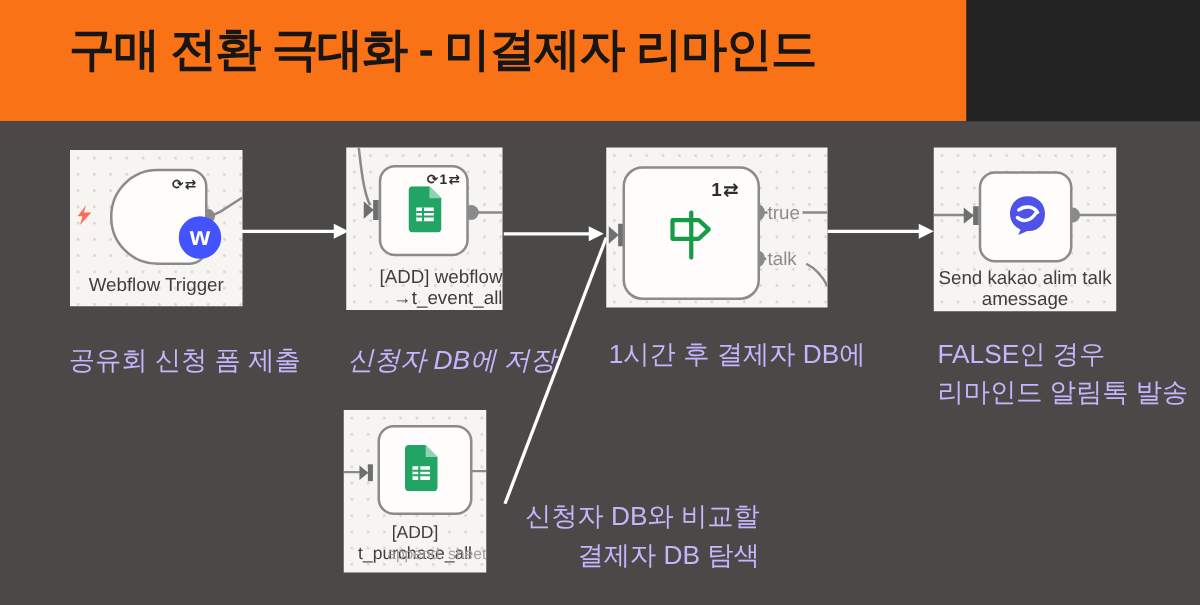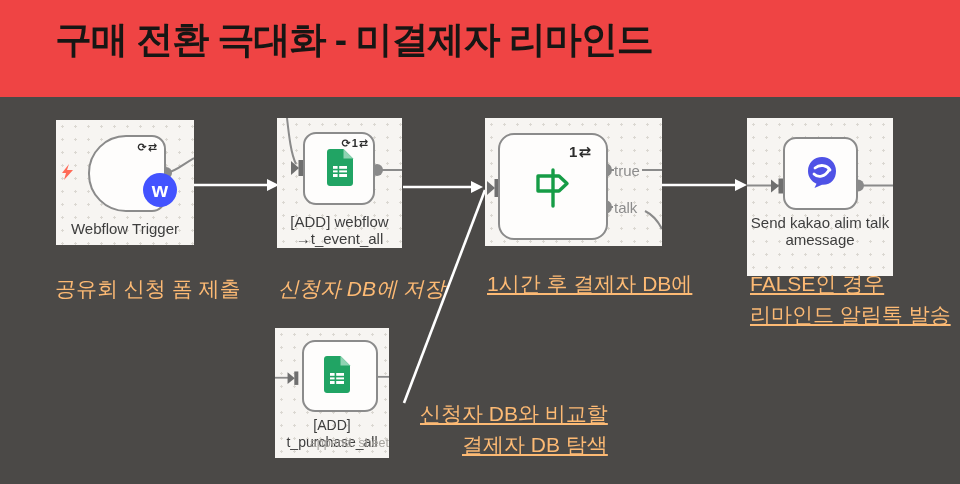--- a/index.html
+++ b/index.html
@@ -1,33 +1,33 @@
 <!DOCTYPE html>
 <html><head>
 <meta charset="utf-8">
 <style>
   html,body{margin:0;padding:0;background:#222;}
   .stage{position:relative;width:960px;height:484px;overflow:hidden;
          font-family:"Liberation Sans","DejaVu Sans",sans-serif;}
   
-  .header{position:absolute;left:0;top:0;width:960px;height:97px;background:#ef4444;}
+  .header{position:absolute;left:0;top:0;width:773px;height:97px;background:#f97316;}
   .title{position:absolute;left:55px;top:18px;margin:0;font-size:37px;line-height:44px;
          font-weight:900;letter-spacing:-1px;color:#171614;white-space:nowrap;}
   
   .canvas{position:absolute;left:0;top:97px;width:960px;height:387px;background:#4b4947;}
   .annotations{position:absolute;left:0;top:0;width:960px;height:387px;}
   
   .card{position:absolute;background-color:#f7f5f2;
         background-image:radial-gradient(circle,#dbd8d2 1px,transparent 1.2px);
         background-size:13px 13px;}
   .card svg.wire{position:absolute;left:0;top:0;width:100%;height:100%;}
   .c1{left:56px;top:23px;width:138px;height:125px;}
   .c2{left:277px;top:21px;width:125px;height:130px;}
   .c3{left:485px;top:21px;width:177px;height:128px;}
-  .c4{left:747px;top:21px;width:146px;height:158px;}
+  .c4{left:747px;top:21px;width:146px;height:131px;}
   .c5{left:275px;top:231px;width:114px;height:130px;}
   .node{position:absolute;background:#fefdfc;border:2px solid #8b8b8b;border-radius:13px;box-sizing:border-box;}
   .c1 .node{left:32px;top:15px;width:78px;height:77px;border-radius:38px 14px 14px 38px;}
   .c2 .node{left:26px;top:14px;width:72px;height:73px;}
   .c3 .node{left:13px;top:15px;width:110px;height:107px;border-radius:16px;}
   .c4 .node{left:36px;top:19px;width:75px;height:73px;}
   .c5 .node{left:27px;top:12px;width:76px;height:72px;}
   .badge{position:absolute;font-weight:700;color:#2c2c2c;letter-spacing:1px;white-space:nowrap;}
   .c1 .badge{right:6px;top:4px;font-size:11px;}
   .c2 .badge{right:4px;top:3px;font-size:11px;}
@@ -37,36 +37,36 @@
   .wlogo i{font-style:normal;color:#fff;font-weight:800;font-size:21px;line-height:1;transform:translateY(-1px);}
   .icon-abs{position:absolute;}
   .bolt{left:5px;top:44px;}
   .c2 .sheets{left:49px;top:31px;}
   .c5 .sheets{left:48px;top:28px;}
   .signpost{left:47px;top:48px;}
   .solapi{left:58px;top:37px;}
   .nlabel{position:absolute;left:0;width:100%;text-align:center;color:#3e3e3e;
           font-size:15px;line-height:17px;}
   .c1 .nlabel{top:100px;}
-  .c2 .nlabel{top:95px;}
+  .c2 .nlabel{top:95px;text-align:right;}
   .c4 .nlabel{top:96px;}
   .c5 .nlabel{top:89px;font-size:14px;}
   .sublabel{position:absolute;left:0;top:108px;width:100%;text-align:right;
             color:#a5a29d;font-size:12.5px;}
   .portlabel{position:absolute;color:#8c8c8c;font-size:15px;}
   .lab-true{left:129px;top:44px;}
   .lab-false{left:129px;top:81px;}
   
-  .caption{position:absolute;color:#fdba74;font-size:21px;line-height:31px;white-space:nowrap;}
+  .caption{position:absolute;color:#c4b5fd;font-size:21px;line-height:31px;white-space:nowrap;}
   .cap1{left:55px;top:176px;}
   .cap2{left:278px;top:176px;font-style:italic;}
   .cap3{left:487px;top:171px;}
   .cap4{left:750px;top:171px;}
   .cap5{left:420px;top:301px;text-align:right;}
-  .caption span{display:block;text-decoration:underline;}
+  .caption span{display:block;}
 </style>
 </head>
 <body>
 
 <div class="stage">
 
   <div class="header">
     <h1 class="title">구매 전환 극대화 - 미결제자 리마인드</h1>
   </div>
 

